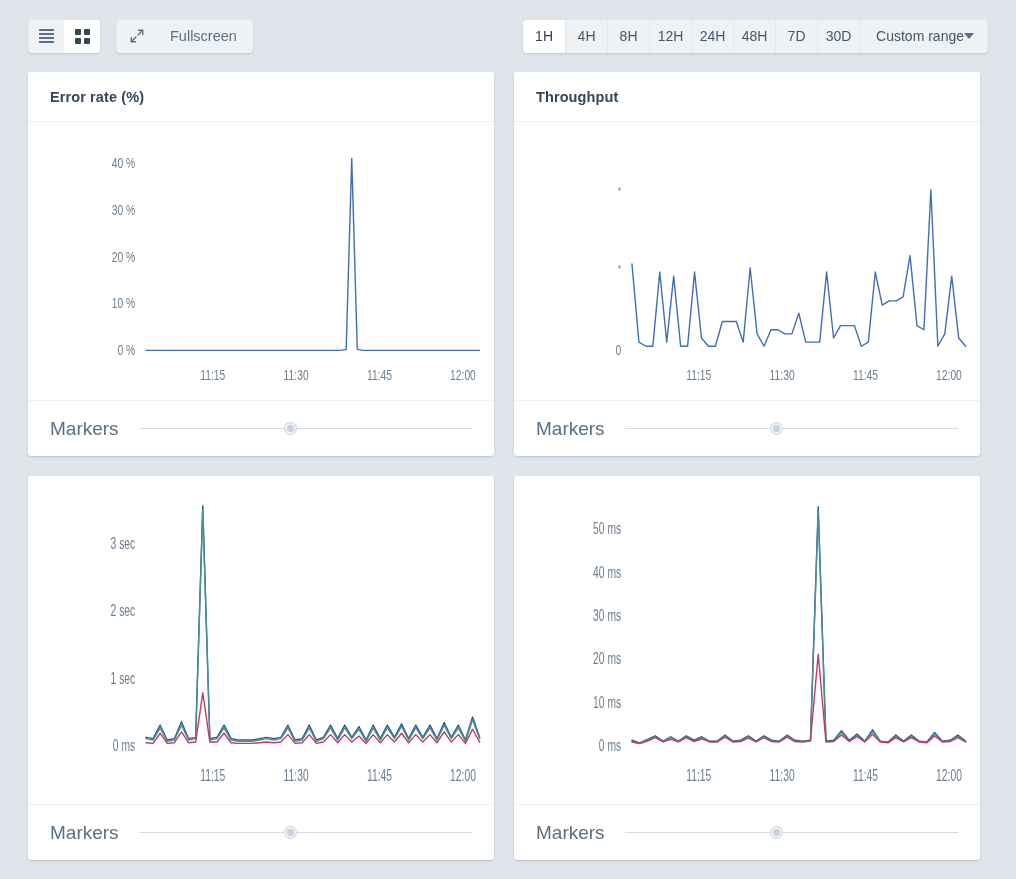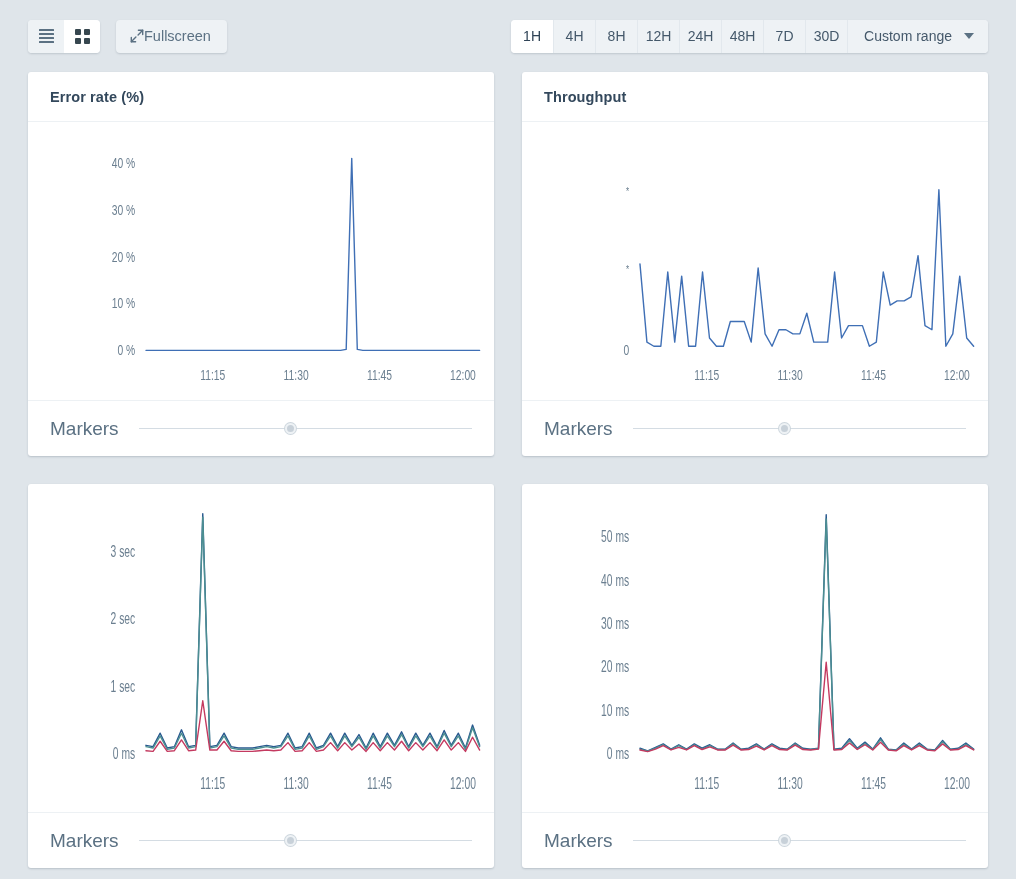--- a/index.html
+++ b/index.html
@@ -26,21 +26,21 @@
     width: 36px; height: 33px; display: flex; align-items: center; justify-content: center;
     background: #eef2f5; border: none; cursor: pointer; padding: 0;
   }
   .seg-btn.active { background: #ffffff; }
   .icon-list { display: flex; flex-direction: column; gap: 2px; }
   .icon-list span { display: block; width: 15px; height: 2px; background: #5b7183; border-radius: .5px; }
   .icon-grid { display: grid; grid-template-columns: 6px 6px; grid-template-rows: 6px 6px; gap: 3px; }
   .icon-grid span { display: block; background: #37474f; border-radius: 1px; }
 
   .fullscreen-btn {
-    display: flex; align-items: center; gap: 0;
+    display: flex; align-items: center; gap: 26px;
     height: 33px; margin-left: 16px; padding: 0 16px 0 14px;
     background: #eef2f5; border: none; border-radius: 4px;
     box-shadow: 0 1px 2px rgba(45,62,80,.18);
     color: #5b7183; font-size: 14.5px; cursor: pointer;
     font-family: "Liberation Sans", sans-serif;
   }
   .fs-arrows { width: 14px; height: 14px; display:block; }
 
   .range-group {
     margin-left: auto; display: flex; align-items: stretch;
@@ -49,28 +49,28 @@
   }
   .range-btn {
     min-width: 42px; height: 33px; padding: 0 7px;
     display: flex; align-items: center; justify-content: center;
     background: #eef2f5; border: none; border-left: 1px solid #e2e8ed;
     color: #44586a; font-size: 14px; cursor: pointer;
     font-family: "Liberation Sans", sans-serif; white-space: nowrap;
   }
   .range-btn:first-child { border-left: none; }
   .range-btn.active { background: #ffffff; color: #2f4356; }
-  .range-custom { display: flex; align-items: center; gap: 12px; padding: 0 14px 0 16px; }
+  .range-custom { display: flex; align-items: center; padding: 0 14px 0 16px; }
   .caret { width: 0; height: 0; border-left: 5px solid transparent; border-right: 5px solid transparent; border-top: 6px solid #5b7183; }
 
   
   .grid {
     position: absolute; left: 28px; top: 72px;
     width: 920px;
-    display: grid; grid-template-columns: 466px 466px; gap: 28px; text-align: center;
+    display: grid; grid-template-columns: 466px 466px; gap: 20px; text-align: center;
   }
   .card {
     background: #ffffff; border-radius: 3px;
     box-shadow: 0 1px 2px rgba(45,62,80,.22);
     display: flex; flex-direction: column;
     height: 384px;
   }
   .card-head {
     height: 50px; display: flex; align-items: center; padding: 0 22px;
     border-bottom: 1px solid #edf1f4;

